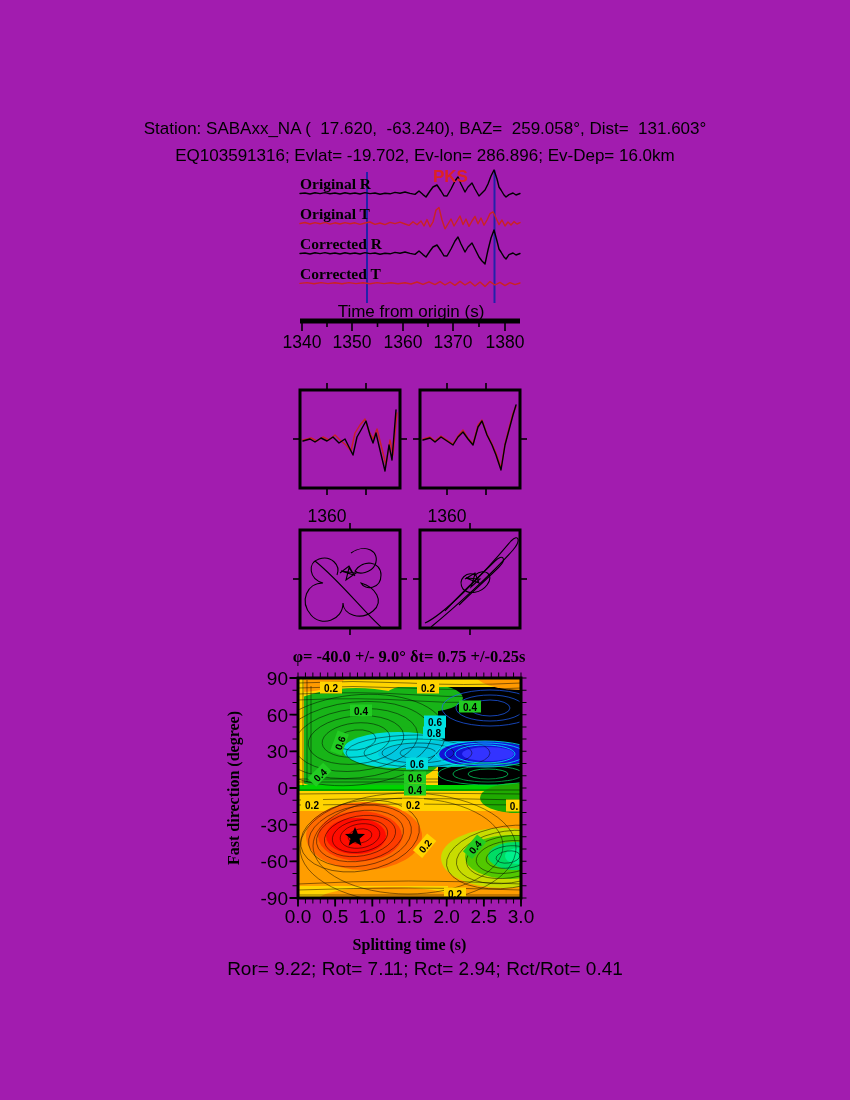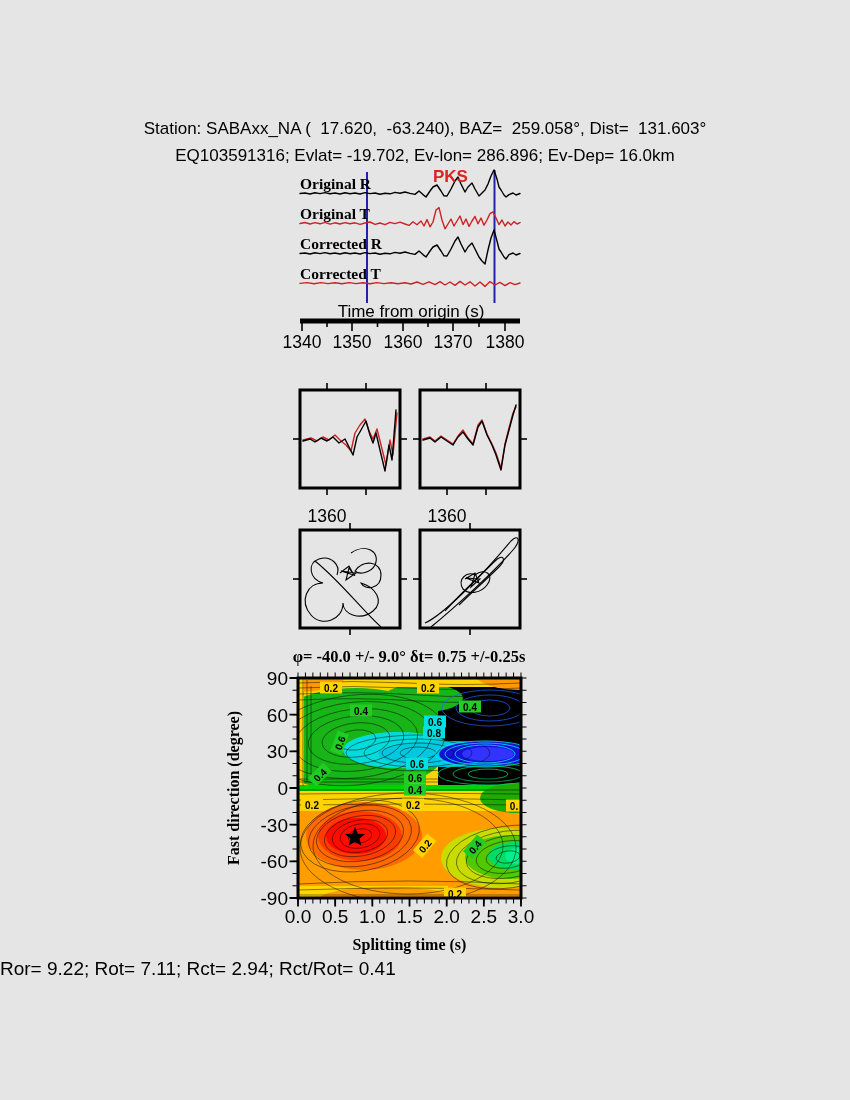--- a/index.html
+++ b/index.html
@@ -1,21 +1,21 @@
 <!DOCTYPE html>
 <html><head>
 <meta charset="utf-8">
 <style>
   html,body{margin:0;padding:0;background:#ffffff;}
-  #page{position:relative;width:850px;height:1100px;background:#e5e5e5;overflow:hidden;
+  #page{position:relative;width:850px;height:1100px;background:#a21caf;overflow:hidden;
         font-family:"Liberation Sans",sans-serif;color:#000;}
   .hline{position:absolute;left:0;width:850px;text-align:center;font-size:17px;white-space:pre;}
   #hdr1{top:119px;}
   #hdr2{top:146px;}
-  #footerStats{position:absolute;left:0;top:958px;width:850px;text-align:left;font-size:19px;}
+  #footerStats{position:absolute;left:0;top:958px;width:850px;text-align:center;font-size:19px;}
   svg{position:absolute;overflow:visible;}
   #waveSvg{left:285px;top:160px;}
   #midSvg{left:285px;top:375px;}
   #contSvg{left:225px;top:640px;}
   .serifB{font-family:"Liberation Serif",serif;font-weight:bold;}
   .sans{font-family:"Liberation Sans",sans-serif;}
   .ticklab{font-size:17.5px;}
   .cticklab{font-size:19px;}
   .clab{font-size:10px;font-weight:bold;font-family:"Liberation Sans",sans-serif;}
   .cline{fill:none;stroke:#000;stroke-width:0.55;opacity:0.85;}

